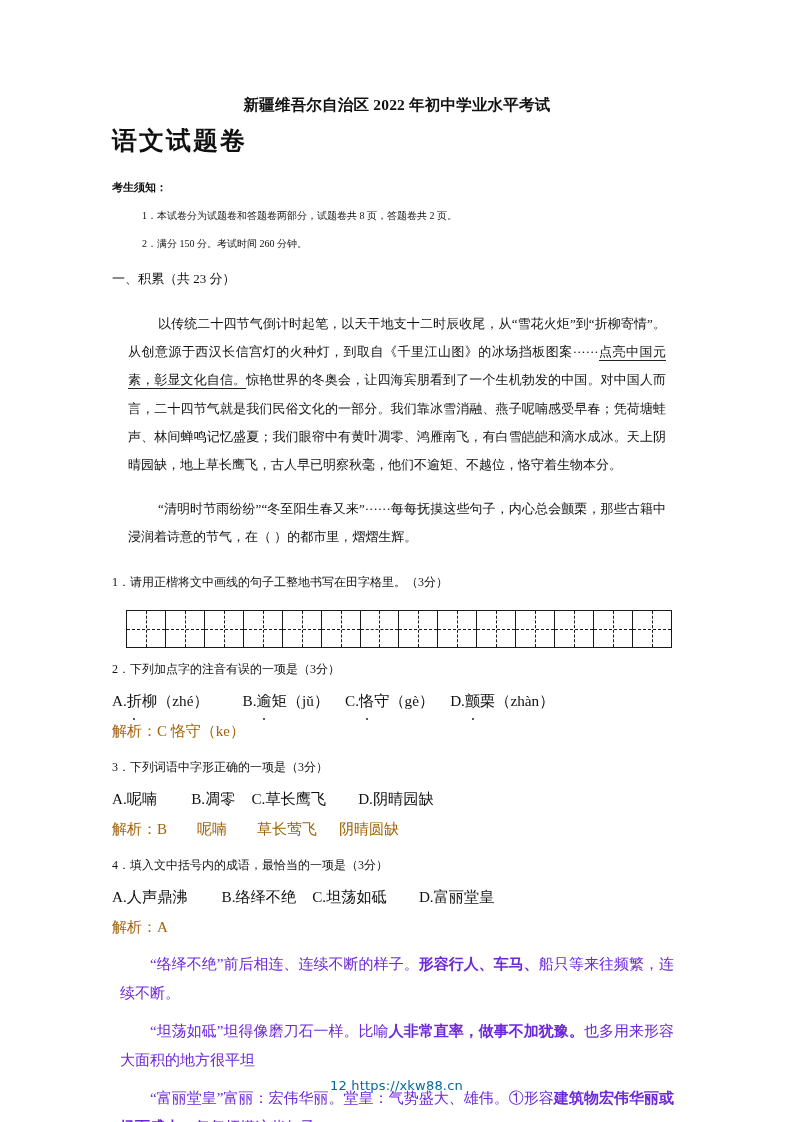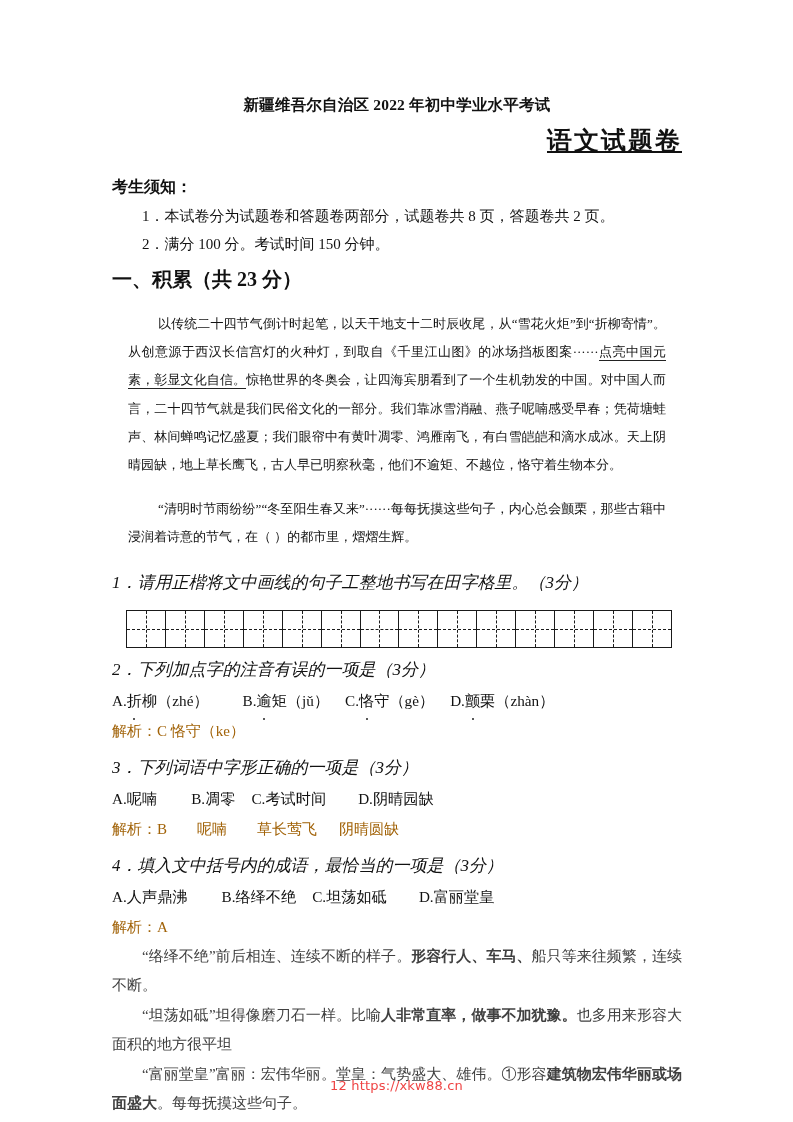--- a/index.html
+++ b/index.html
@@ -33,43 +33,42 @@
   
   .doc-title-1 {
     text-align: center;
     font-weight: bold;
     font-size: 15.5px;
     line-height: 26px;
     letter-spacing: 0.2px;
     margin: 0 0 4px 0;
   }
   .doc-title-2 {
-    text-align: right;
+    text-align: left;
     font-weight: bold;
     font-size: 25px;
     line-height: 38px;
     letter-spacing: 2px;
     margin: 0 0 14px 0;
-    text-decoration: underline;
   }
   .notice-head {
     font-weight: bold;
-    font-size: 16px;
+    font-size: 11px;
     line-height: 26px;
     margin: 6px 0 2px 0;
   }
   .notice-line {
-    font-size: 15px;
+    font-size: 10px;
     line-height: 28px;
     margin: 0;
     text-indent: 30px;
   }
   .section-head {
-    font-weight: bold;
-    font-size: 20px;
+    font-weight: normal;
+    font-size: 13px;
     line-height: 30px;
     margin: 6px 0 0 0;
   }
 
   
   .para {
     font-size: 13px;
     line-height: 28.2px;
     margin: 16px;
     text-align: justify;
@@ -94,48 +93,47 @@
     bottom: -5px;
     width: 2px;
     height: 2px;
     margin-left: -1px;
     background: #222;
     border-radius: 50%;
   }
 
   
   .q {
-    font-size: 17px;
+    font-size: 12px;
     line-height: 29px;
     margin: 7px 0 0 0;
-    font-style: italic;
   }
   .opts {
     font-size: 15.2px;
     line-height: 29px;
     margin: 2px 0 0 0;
     white-space: nowrap;
   }
   .opts .opt { display: inline-block; }
   .gapA { display: inline-block; width: 34px; }
   .gapB { display: inline-block; width: 16px; }
   .gapC { display: inline-block; width: 32px; }
 
   
   .ans {
     color: #a16207;
     font-size: 15px;
     line-height: 29px;
     margin: 2px 0 0 0;
   }
   .ans-para {
-    color: #404040;
+    color: #6d28d9;
     font-size: 15px;
     line-height: 29.5px;
-    margin: 0;
+    margin: 8px;
     text-align: justify;
     text-justify: inter-ideograph;
     text-indent: 30px;
   }
   .ans-para b { font-weight: bold; }
   .sp-sm { display: inline-block; width: 22px; }
   .sp-md { display: inline-block; width: 30px; }
 
   
   .grid-wrap {
@@ -178,36 +176,36 @@
 
   
   .footer {
     position: absolute;
     left: 0;
     top: 1078px;
     width: 793px;
     text-align: center;
     font-family: "DejaVu Sans", "Liberation Sans", sans-serif;
     font-size: 13px;
-    color: #ef4444;
+    color: #0369a1;
     letter-spacing: 0.2px;
   }
 </style>
 </head>
 <body>
 
 <div class="page">
   <div class="content">
 
     <div class="doc-title-1">新疆维吾尔自治区 2022 年初中学业水平考试</div>
     <div class="doc-title-2">语文试题卷</div>
 
     <div class="notice-head">考生须知：</div>
     <div class="notice-line">1．本试卷分为试题卷和答题卷两部分，试题卷共 8 页，答题卷共 2 页。</div>
-    <div class="notice-line">2．满分 100 分。考试时间 150 分钟。</div>
+    <div class="notice-line">2．满分 150 分。考试时间 260 分钟。</div>
 
     <div class="section-head">一、积累（共 23 分）</div>
 
     <p class="para"><span>以传统二十四节气倒计时起笔，以天干地支十二时辰收尾，从“雪花火炬”到“折柳寄情”。从创意源于西汉长信宫灯的火种灯，到取自《千里江山图》的冰场挡板图案······</span><span class="u-line">点亮中国元素，彰显文化自信。</span><span>惊艳世界的冬奥会，让四海宾朋看到了一个生机勃发的中国。对中国人而言，二十四节气就是我们民俗文化的一部分。我们靠冰雪消融、燕子呢喃感受早春；凭荷塘蛙声、林间蝉鸣记忆盛夏；我们眼帘中有黄叶凋零、鸿雁南飞，有白雪皑皑和滴水成冰。天上阴晴园缺，地上草长鹰飞，古人早已明察秋毫，他们不逾矩、不越位，恪守着生物本分。</span></p>
 
     <p class="para">“清明时节雨纷纷”“冬至阳生春又来”······每每抚摸这些句子，内心总会颤栗，那些古籍中浸润着诗意的节气，在（ ）的都市里，熠熠生辉。</p>
 
     <p class="q">1．请用正楷将文中画线的句子工整地书写在田字格里。（3分）</p>
     <div class="grid-wrap">
       <div class="grid">
@@ -229,21 +227,21 @@
     </div>
 
     <p class="q">2．下列加点字的注音有误的一项是（3分）</p>
     <p class="opts">
       <span class="opt"><span>A.</span><span class="dotchar">折</span>柳<span>（zhé）</span></span><span class="gapA"></span><span class="opt"><span>B.</span><span class="dotchar">逾</span>矩<span>（jǔ）</span></span><span class="gapB"></span><span class="opt"><span>C.</span><span class="dotchar">恪</span>守<span>（gè）</span></span><span class="gapB"></span><span class="opt"><span>D.</span><span class="dotchar">颤</span>栗<span>（zhàn）</span></span>
     </p>
     <p class="ans">解析：C 恪守（ke）</p>
 
     <p class="q">3．下列词语中字形正确的一项是（3分）</p>
     <p class="opts">
-      <span class="opt"><span>A.</span><span>呢喃</span></span><span class="gapA"></span><span class="opt"><span>B.</span><span>凋零</span></span><span class="gapB"></span><span class="opt"><span>C.</span><span>考试时间</span></span><span class="gapC"></span><span class="opt"><span>D.</span><span>阴晴园缺</span></span>
+      <span class="opt"><span>A.</span><span>呢喃</span></span><span class="gapA"></span><span class="opt"><span>B.</span><span>凋零</span></span><span class="gapB"></span><span class="opt"><span>C.</span><span>草长鹰飞</span></span><span class="gapC"></span><span class="opt"><span>D.</span><span>阴晴园缺</span></span>
     </p>
     <p class="ans"><span>解析：B</span><span class="sp-md"></span><span>呢喃</span><span class="sp-md"></span><span>草长莺飞</span><span class="sp-sm"></span><span>阴晴圆缺</span></p>
 
     <p class="q">4．填入文中括号内的成语，最恰当的一项是（3分）</p>
     <p class="opts">
       <span class="opt"><span>A.</span><span>人声鼎沸</span></span><span class="gapA"></span><span class="opt"><span>B.</span><span>络绎不绝</span></span><span class="gapB"></span><span class="opt"><span>C.</span><span>坦荡如砥</span></span><span class="gapC"></span><span class="opt"><span>D.</span><span>富丽堂皇</span></span>
     </p>
     <p class="ans">解析：A</p>
 
     <p class="ans-para"><span>“络绎不绝”前后相连、连续不断的样子。</span><b>形容行人、车马、</b><span>船只等来往频繁，连续不断。</span></p>

